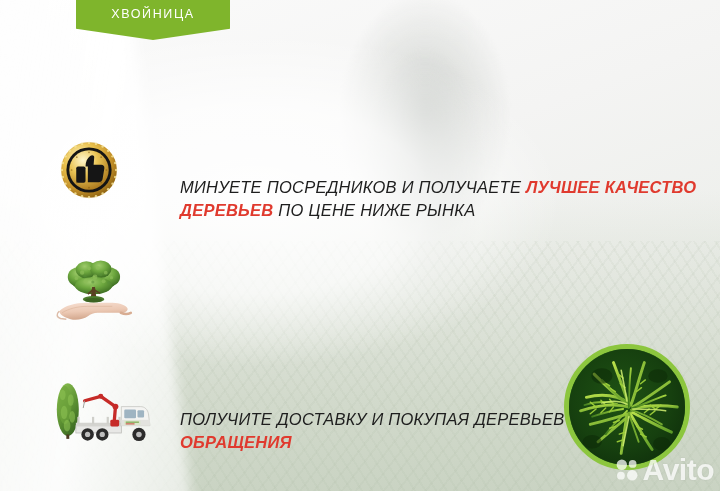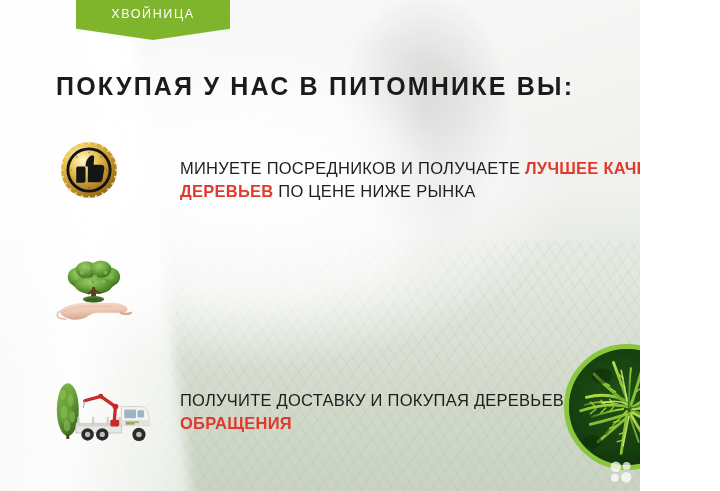--- a/index.html
+++ b/index.html
@@ -6,21 +6,21 @@
     margin: 0;
     padding: 0;
     background: #ffffff;
   }
   body {
     font-family: "Liberation Sans", "DejaVu Sans", sans-serif;
   }
 
   #poster {
     position: relative;
-    width: 640px;
+    width: 720px;
     height: 491px;
     overflow: hidden;
     background: #f2f2f0;
   }
 
   
   .bg-base {
     position: absolute;
     inset: 0;
     background:
@@ -124,21 +124,22 @@
     letter-spacing: 2.2px;
     white-space: nowrap;
   }
 
   
   .row {
     position: absolute;
     left: 48px;
     width: 650px;
     display: flex;
-    align-items: center;
+    align-items: flex-end;
+    font-style: italic;
   }
   #row-0 { top: 136px; }
   #row-1 { top: 252px; }
   #row-2 { top: 368px; }
 
   .icon-cell {
     width: 132px;
     flex: 0 0 132px;
     height: 86px;
     position: relative;
@@ -216,21 +217,20 @@
   <div class="bg-tree-top2"></div>
   <div class="bg-foliage"></div>
   <div class="bg-foliage-tex"></div>
   <div class="bg-left-sheen"></div>
   <div class="bg-text-wash"></div>
 
   <div class="banner">
     <span class="banner-label">ХВОЙНИЦА</span>
   </div>
 
-  <div class="headline">ПОКУПАЯ У НАС В ПИТОМНИКЕ ВЫ:</div>
 
   <div class="row" id="row-0">
     <div class="icon-cell">
       <svg class="seal" viewBox="0 0 100 100">
         <defs>
           <radialGradient id="goldA" cx="34%" cy="28%" r="78%">
             <stop offset="0%" stop-color="#fff4bd"></stop>
             <stop offset="38%" stop-color="#e9c14e"></stop>
             <stop offset="72%" stop-color="#c5922a"></stop>
             <stop offset="100%" stop-color="#8d6212"></stop>
@@ -522,15 +522,16 @@
     </svg>
   </div>
 
   <div class="watermark">
     <svg width="26" height="26" viewBox="0 0 30 30">
       <circle cx="9" cy="9" r="6" fill="rgba(255,255,255,0.9)"></circle>
       <circle cx="21.5" cy="8" r="4.5" fill="rgba(255,255,255,0.9)"></circle>
       <circle cx="8" cy="21.5" r="4.5" fill="rgba(255,255,255,0.9)"></circle>
       <circle cx="21" cy="21" r="6" fill="rgba(255,255,255,0.9)"></circle>
     </svg>
+    <span class="wm-text">Avito</span>
   </div>
 
 </div>
 
 </body></html>

